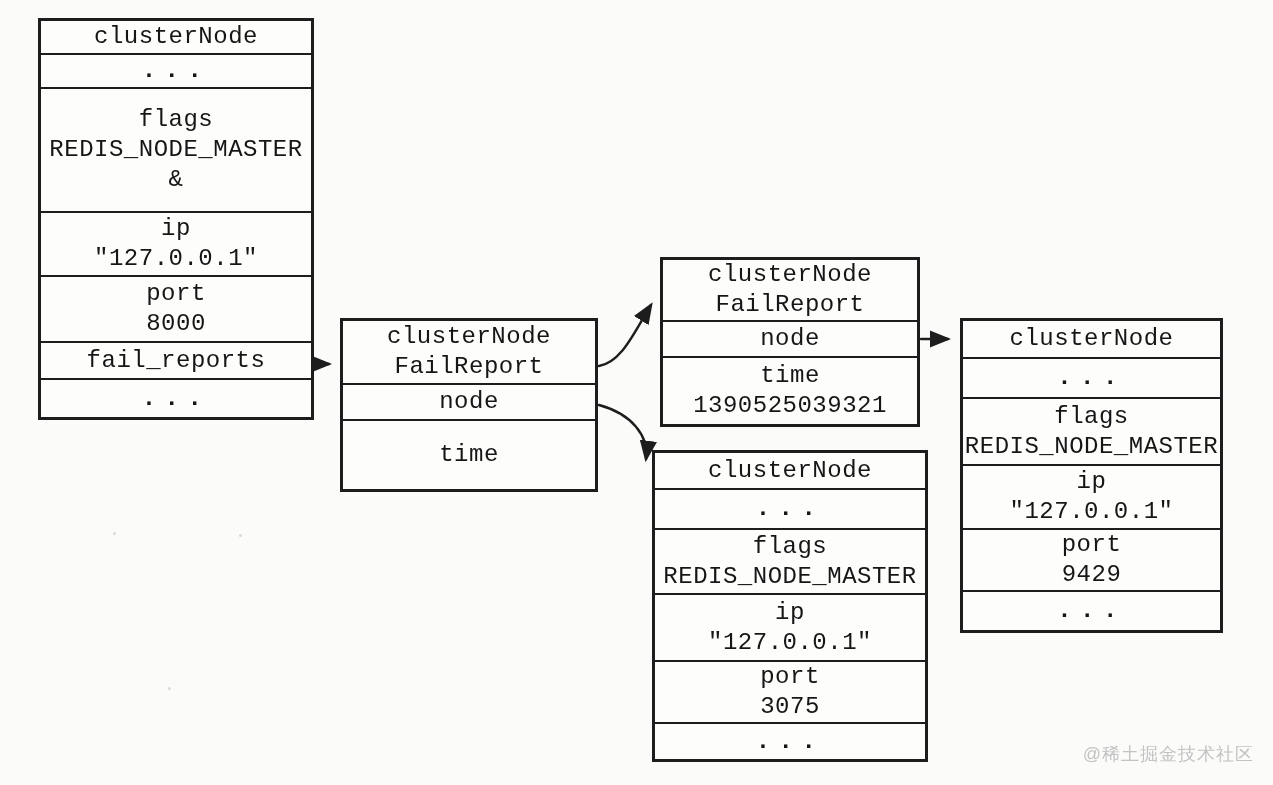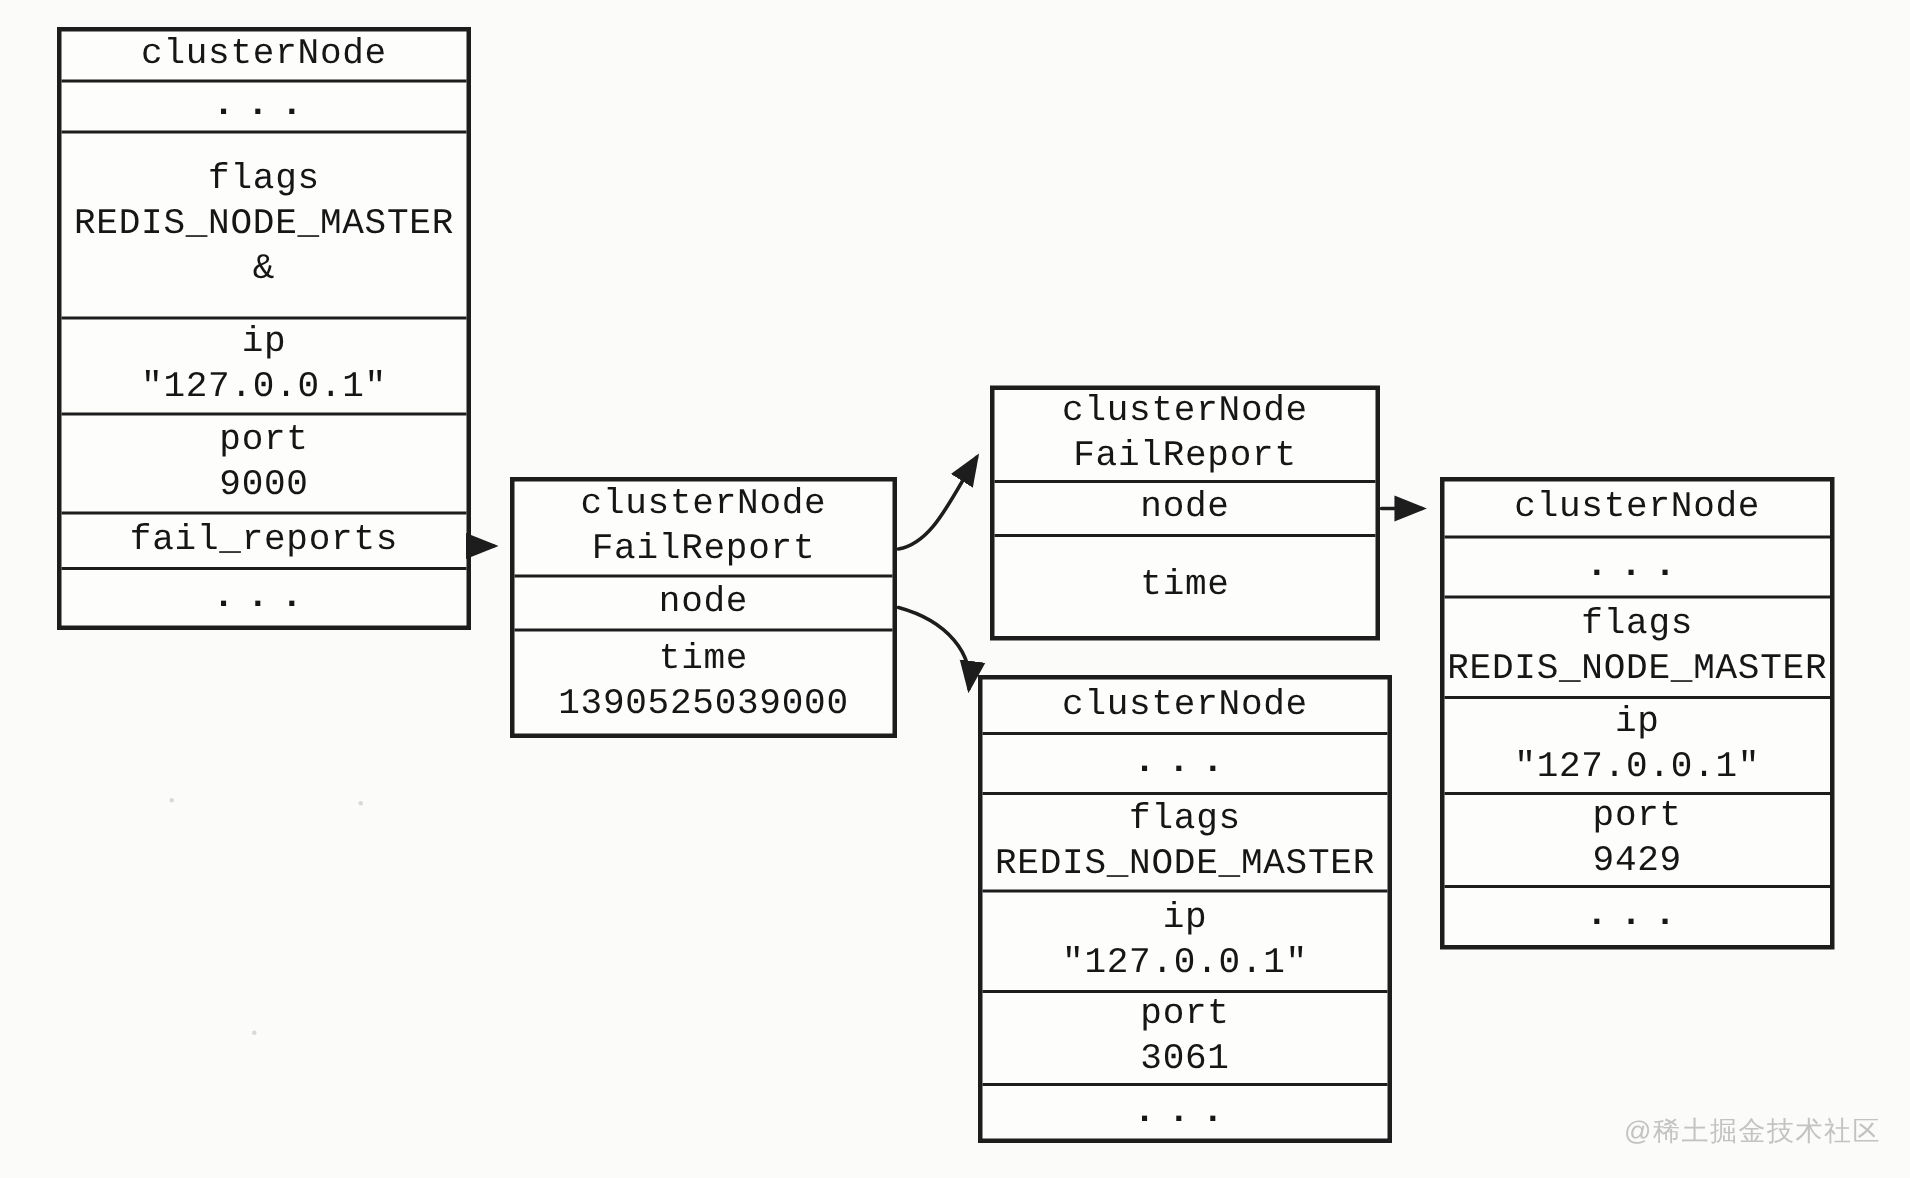--- a/index.html
+++ b/index.html
@@ -66,75 +66,75 @@
     <div>flags</div>
     <div>REDIS_NODE_MASTER</div>
     <div>&amp;</div>
   </div>
   <div class="row" style="height:64px;">
     <div>ip</div>
     <div>"127.0.0.1"</div>
   </div>
   <div class="row" style="height:66px;">
     <div>port</div>
-    <div>9000</div>
+    <div>8000</div>
   </div>
   <div class="row" style="height:37px;">
     <div>fail_reports</div>
   </div>
   <div class="row dots" style="height:37px;">
     <div>...</div>
   </div>
 </div>
 
 <div class="box" style="left:340px; top:318px; width:258px;">
   <div class="row" style="height:64px;">
     <div>clusterNode</div>
     <div>FailReport</div>
   </div>
   <div class="row" style="height:36px;">
     <div>node</div>
   </div>
   <div class="row" style="height:68px;">
     <div>time</div>
-    <div>1390525039000</div>
   </div>
 </div>
 
 <div class="box" style="left:660px; top:257px; width:260px;">
   <div class="row" style="height:62px;">
     <div>clusterNode</div>
     <div>FailReport</div>
   </div>
   <div class="row" style="height:36px;">
     <div>node</div>
   </div>
   <div class="row" style="height:66px;">
     <div>time</div>
+    <div>1390525039321</div>
   </div>
 </div>
 
 <div class="box" style="left:652px; top:450px; width:276px;">
   <div class="row" style="height:37px;">
     <div>clusterNode</div>
   </div>
   <div class="row dots" style="height:40px;">
     <div>...</div>
   </div>
   <div class="row" style="height:65px;">
     <div>flags</div>
     <div>REDIS_NODE_MASTER</div>
   </div>
   <div class="row" style="height:67px;">
     <div>ip</div>
     <div>"127.0.0.1"</div>
   </div>
   <div class="row" style="height:62px;">
     <div>port</div>
-    <div>3061</div>
+    <div>3075</div>
   </div>
   <div class="row dots" style="height:35px;">
     <div>...</div>
   </div>
 </div>
 
 <div class="box" style="left:960px; top:318px; width:263px;">
   <div class="row" style="height:38px;">
     <div>clusterNode</div>
   </div>

